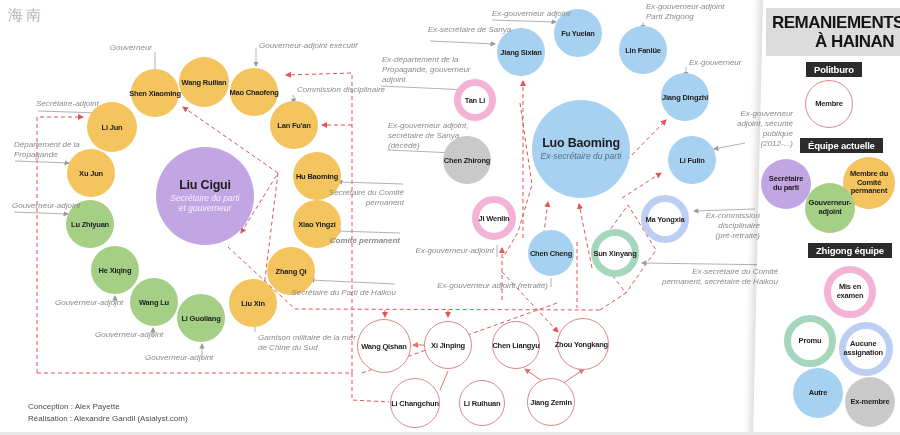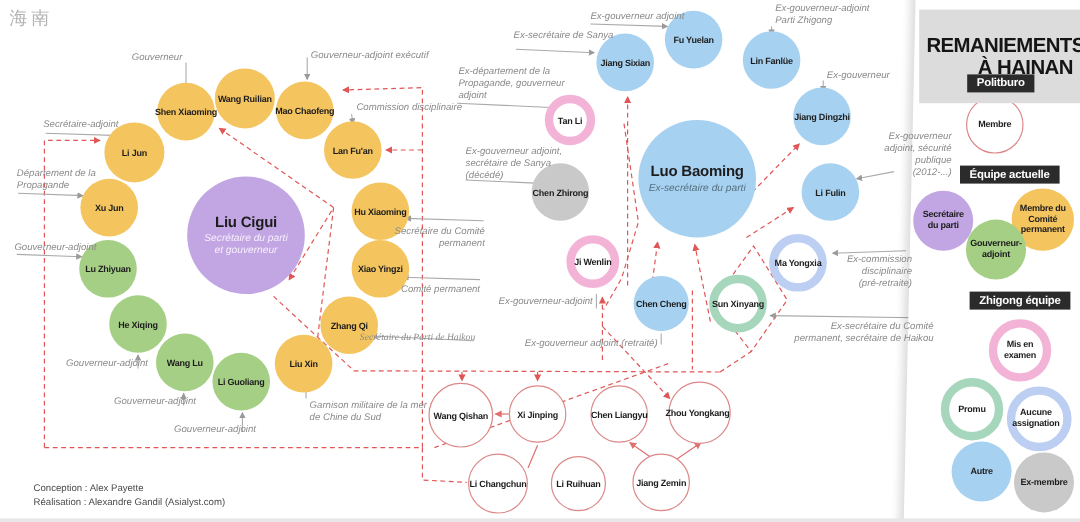--- a/index.html
+++ b/index.html
@@ -26,21 +26,21 @@
   .grayc{background:#c9c9c9;}
   .ringPink{background:#fff;border:7px solid #f3b3d6;}
   .ringGreen{background:#fff;border:7px solid #a6d6bc;}
   .ringBlue{background:#fff;border:7px solid #bccff2;}
   .politburo{background:#fff;border:1px solid #dc8888;}
   .ann{position:absolute;font-style:italic;font-size:8px;color:#8a8a8a;line-height:1.25;
        white-space:pre-line;z-index:3;}
   .badge{position:absolute;background:#2b2b2b;color:#fff;font-size:9.5px;font-weight:bold;
          padding:2px 8px;z-index:4;letter-spacing:-0.2px;}
   .title-box{position:absolute;left:766px;top:8px;width:122px;background:#dcdcdc;color:#151515;
-         font-weight:800;font-size:17px;line-height:1.12;text-align:right;padding:20px 6px;
+         font-weight:800;font-size:17px;line-height:1.12;text-align:right;padding:5px 6px;
          z-index:4;letter-spacing:-0.5px;}
   .title-box span{display:block;}
   .watermark{position:absolute;left:8px;top:6px;font-size:15px;color:#b3b3b3;letter-spacing:3px;z-index:3;}
   .credits{position:absolute;left:28px;top:401px;font-size:8px;color:#4a4a4a;line-height:1.45;z-index:3;}
   .bottom-edge{position:absolute;left:0;bottom:0;width:100%;height:3px;background:#e7e7e7;z-index:5;}
 </style>
 </head>
 <body>
 
 <div id="stage">
@@ -165,21 +165,21 @@
     <div class="node yellow" style="left: 229px; top: 279px; width: 48px; height: 48px;">
       <span class="nm">Liu Xin</span>
     </div>
     <div class="node yellow" style="left: 267px; top: 247px; width: 48px; height: 48px;">
       <span class="nm">Zhang Qi</span>
     </div>
     <div class="node yellow" style="left: 293px; top: 200px; width: 48px; height: 48px;">
       <span class="nm">Xiao Yingzi</span>
     </div>
     <div class="node yellow" style="left: 293px; top: 152px; width: 48px; height: 48px;">
-      <span class="nm">Hu Xiaoming</span>
+      <span class="nm">Hu Baoming</span>
     </div>
     <div class="node yellow" style="left: 270px; top: 101px; width: 48px; height: 48px;">
       <span class="nm">Lan Fu'an</span>
     </div>
     <div class="node ringPink" style="left: 454px; top: 79px; width: 42px; height: 42px;">
       <span class="nm">Tan Li</span>
     </div>
     <div class="node grayc" style="left: 443px; top: 136px; width: 48px; height: 48px;">
       <span class="nm">Chen Zhirong</span>
     </div>
@@ -265,22 +265,22 @@
 Propagande</div>
     <div class="ann" style="left: 12px; top: 201px;">Gouverneur-adjoint</div>
     <div class="ann" style="left: 55px; top: 298px;">Gouverneur-adjoint</div>
     <div class="ann" style="left: 95px; top: 330px;">Gouverneur-adjoint</div>
     <div class="ann" style="left: 145px; top: 353px;">Gouverneur-adjoint</div>
     <div class="ann" style="left: 258px; top: 333px;">Garnison militaire de la mer
 de Chine du Sud</div>
     <div class="ann" style="left: 297px; top: 85px;">Commission disciplinaire</div>
     <div class="ann" style="right: 496px; text-align: right; top: 188px;">Secrétaire du Comité
 permanent</div>
-    <div class="ann" style="right: 500px; text-align: right; top: 236px;">Comité permanent</div>
-    <div class="ann" style="right: 504px; text-align: right; top: 276px; font-family: Liberation Serif, serif;">Secrétaire du Parti de Haikou</div>
+    <div class="ann" style="right: 500px; text-align: right; top: 236px; font-weight: bold;">Comité permanent</div>
+    <div class="ann" style="right: 504px; text-align: right; top: 288px;">Secrétaire du Parti de Haikou</div>
     <div class="ann" style="left: 428px; top: 25px;">Ex-secrétaire de Sanya</div>
     <div class="ann" style="left: 492px; top: 9px;">Ex-gouverneur adjoint</div>
     <div class="ann" style="left: 646px; top: 2px;">Ex-gouverneur-adjoint
 Parti Zhigong</div>
     <div class="ann" style="left: 689px; top: 58px;">Ex-gouverneur</div>
     <div class="ann" style="left: 382px; top: 55px;">Ex-département de la
 Propagande, gouverneur
 adjoint</div>
     <div class="ann" style="left: 388px; top: 121px;">Ex-gouverneur adjoint,
 secrétaire de Sanya

